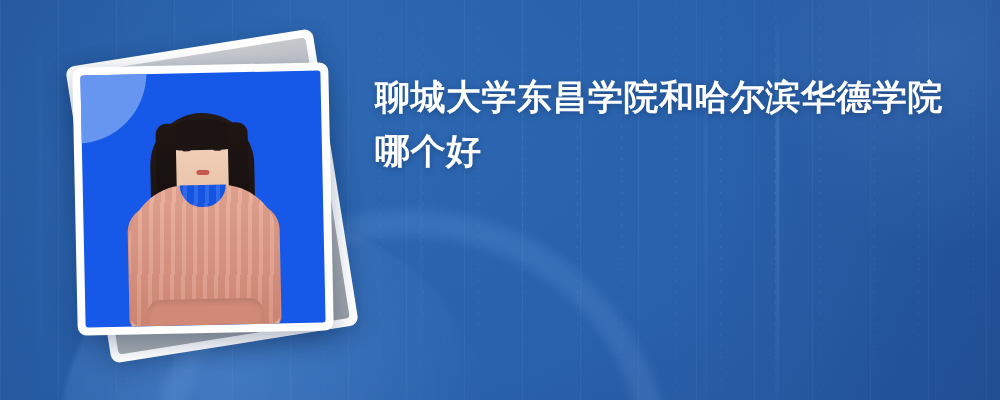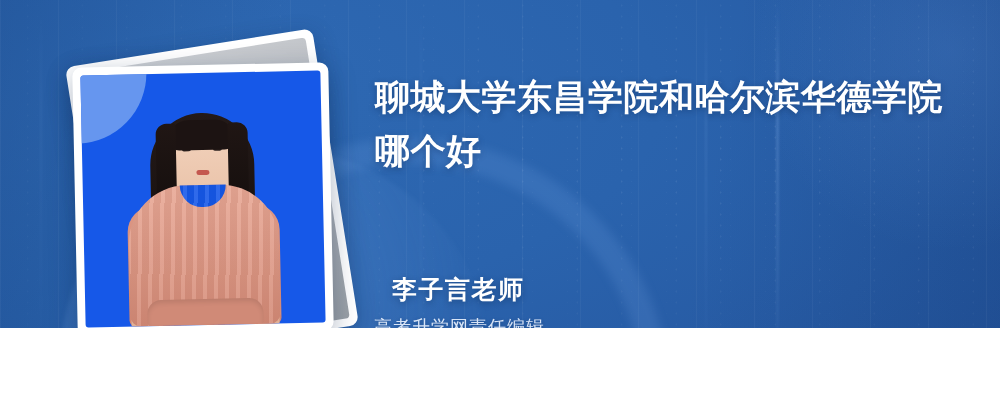--- a/index.html
+++ b/index.html
@@ -5,21 +5,21 @@
   * { margin:0; padding:0; box-sizing:border-box; }
 
   html, body {
     width:1000px; height:400px;
     overflow:hidden;
     font-family:"DejaVu Sans","Liberation Sans",sans-serif;
   }
 
   #card {
     position:relative;
-    width:1000px; height:328px;
+    width:1000px; height:400px;
     overflow:hidden;
     background:#000000;
   }
 
   
   .bg-base {
     position:absolute; inset:0;
     background:
       radial-gradient(120% 150% at 12% 30%, #2f6ab4 0%, #2a63ad 45%, #24539b 100%);
   }
@@ -308,18 +308,14 @@
         </div>
       </div>
     </div>
 
   </div>
 
   <div class="text-col">
     <div class="headline">聊城大学东昌学院和哈尔滨华德学院哪个好</div>
   </div>
 
-  <div class="byline">
-    <div class="author">李子言老师</div>
-    <div class="role">高考升学网责任编辑</div>
-  </div>
 
 </div>
 
 </body></html>

